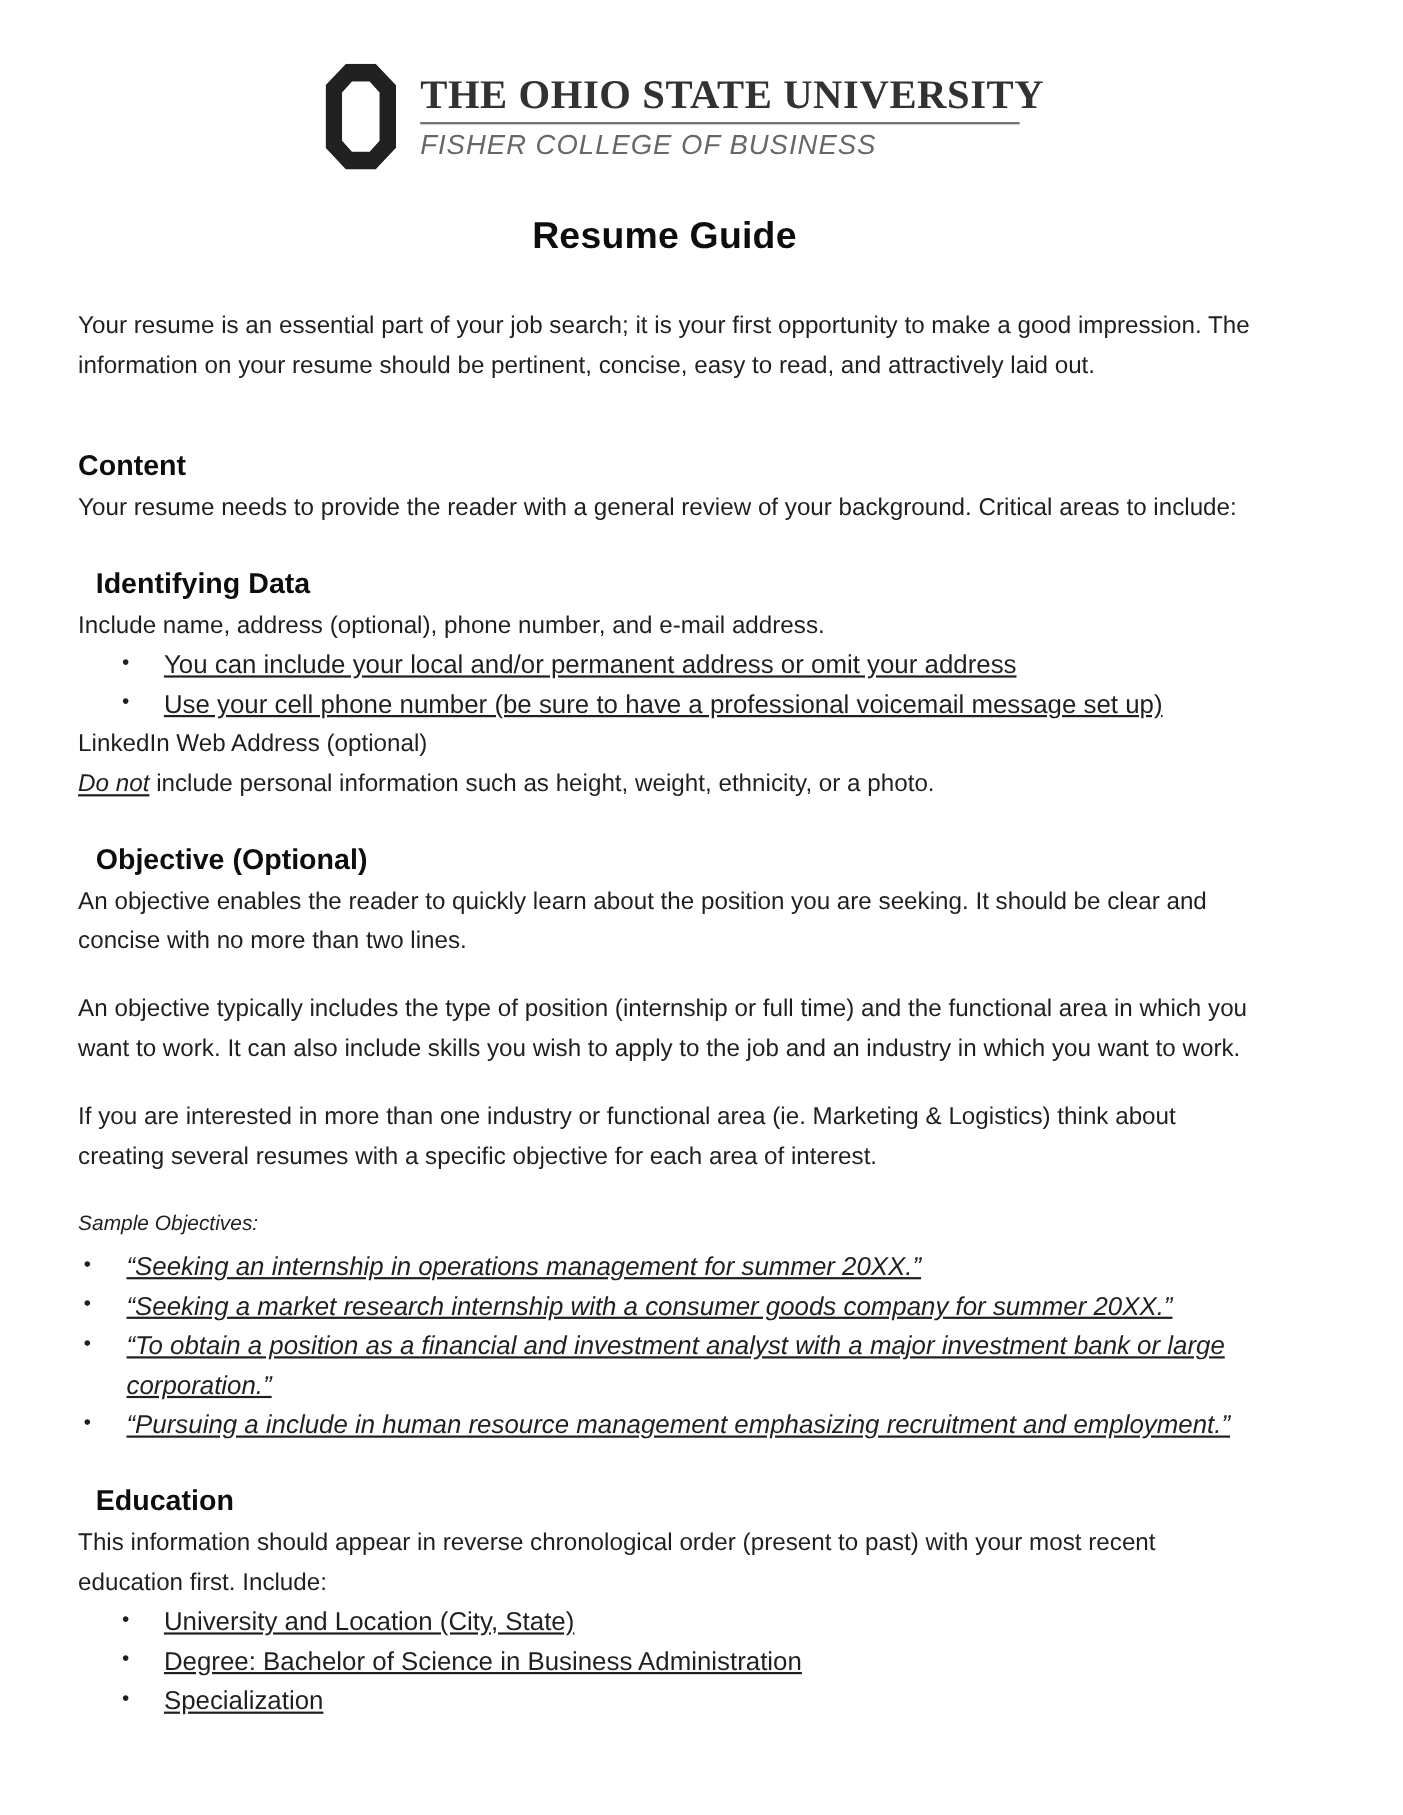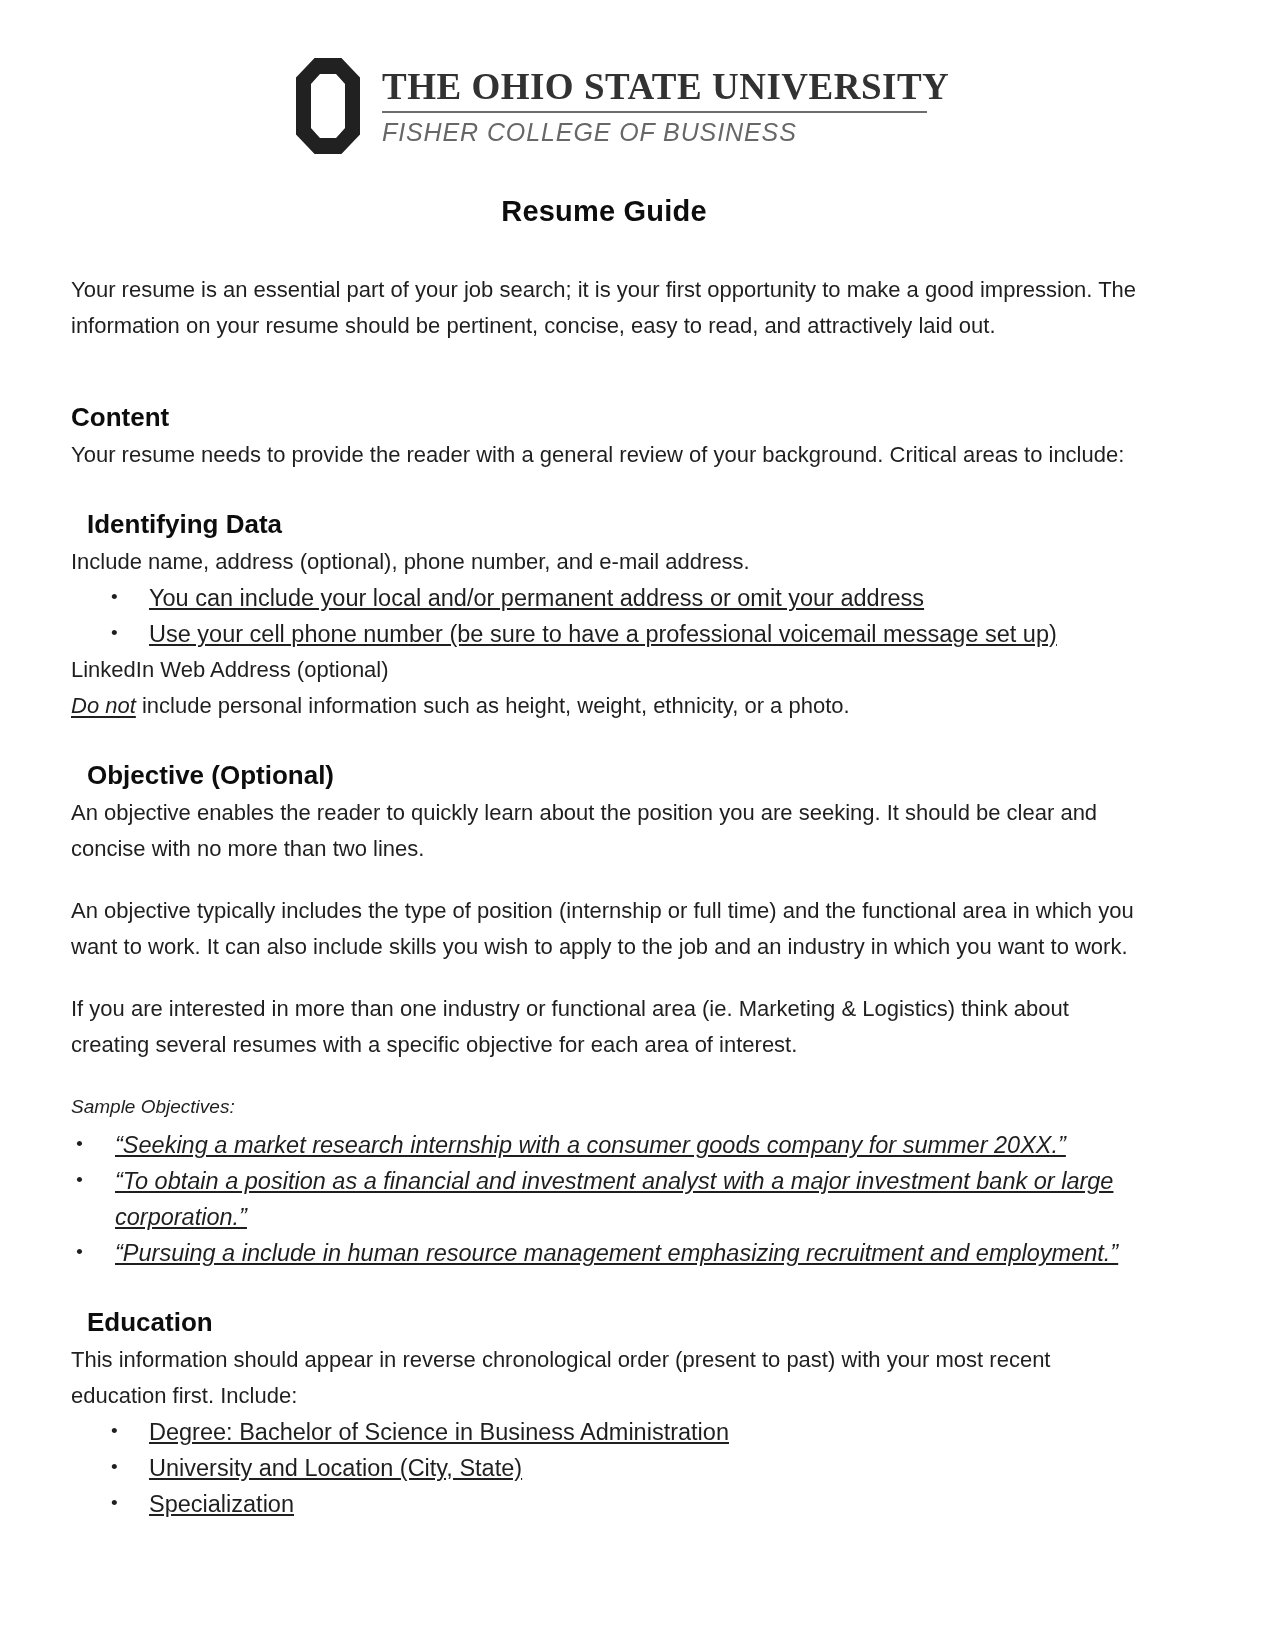--- a/index.html
+++ b/index.html
@@ -68,21 +68,21 @@
 
   
   .doc {
     position: absolute;
     left: 71px;
     top: 195px;
     width: 1066px;
   }
 
   h1.doc-title {
-    font-size: 29px;
+    font-size: 34px;
     font-weight: bold;
     text-align: center;
     margin: 0 0 44px 0;
     letter-spacing: 0.2px;
     color: #0d0d0d;
   }
 
   p.para {
     font-size: 22px;
     line-height: 36px;
@@ -186,31 +186,32 @@
     </div>
 
     <div>
       <h3 class="subsection">Objective (Optional)</h3>
       <p class="para">An objective enables the reader to quickly learn about the position you are seeking. It should be clear and concise with no more than two lines.</p>
       <p class="para">An objective typically includes the type of position (internship or full time) and the functional area in which you want to work. It can also include skills you wish to apply to the job and an industry in which you want to work.</p>
       <p class="para">If you are interested in more than one industry or functional area (ie. Marketing &amp; Logistics) think about creating several resumes with a specific objective for each area of interest.</p>
 
       <p class="label-italic">Sample Objectives:</p>
       <ul class="bullets flush">
+        <li class="italic">“Seeking an internship in operations management for summer 20XX.”</li>
         <li class="italic">“Seeking a market research internship with a consumer goods company for summer 20XX.”</li>
         <li class="italic">“To obtain a position as a financial and investment analyst with a major investment bank or large corporation.”</li>
         <li class="italic">“Pursuing a include in human resource management emphasizing recruitment and employment.”</li>
       </ul>
     </div>
 
     <div>
       <h3 class="subsection">Education</h3>
       <p class="para tight">This information should appear in reverse chronological order (present to past) with your most recent education first. Include:</p>
       <ul class="bullets">
+        <li>University and Location (City, State)</li>
         <li>Degree: Bachelor of Science in Business Administration</li>
-        <li>University and Location (City, State)</li>
         <li>Specialization</li>
 
       </ul>
     </div>
 
   </div>
 </div>
 
 </body></html>

